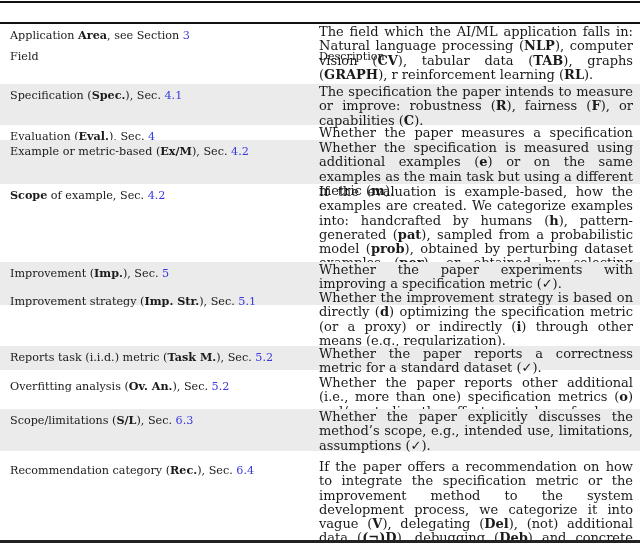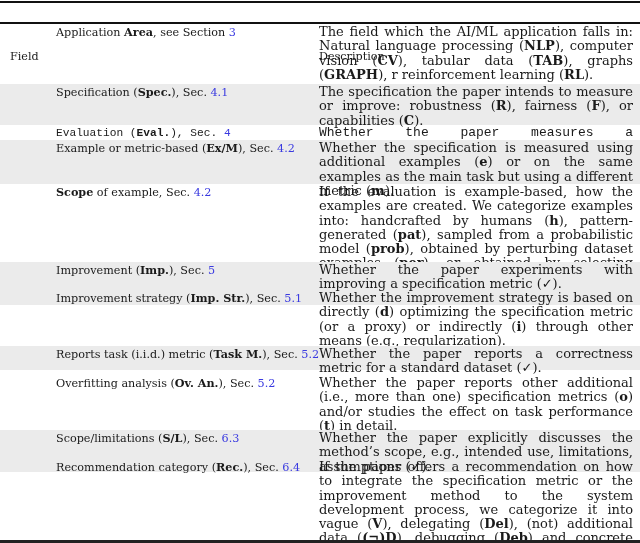--- a/index.html
+++ b/index.html
@@ -3,21 +3,21 @@
 <meta charset="utf-8">
 <style>
   html, body { margin: 0; padding: 0; background: #ffffff; }
   body { width: 640px; height: 543px; overflow: hidden; font-family: "DejaVu Serif", "Liberation Serif", serif; color: #1a1a1a; }
   .tbl { position: absolute; left: 0; top: 0; width: 640px; }
   .rule-top { position: absolute; left: 0; top: 1px; width: 640px; height: 2px; background: #111; }
   .rule-mid { position: absolute; left: 0; top: 22px; width: 640px; height: 2px; background: #111; }
   .rule-bot { position: absolute; left: 0; top: 540px; width: 640px; height: 3px; background: #222; }
   .row { position: absolute; left: 0; width: 640px; }
   .row.shade { background: #ebebeb; }
-  .cell-field { position: absolute; left: 10px; top: 1px; width: 300px; font-size: 11.2px; line-height: 15px; white-space: nowrap; margin-left: 46px; }
+  .cell-field { position: absolute; left: 10px; top: 1px; width: 300px; font-size: 11.2px; line-height: 21px; white-space: nowrap; }
   .cell-desc { position: absolute; left: 319px; top: 1px; width: 314px; font-size: 13px; line-height: 14.3px; text-align: justify; }
   .hdr { position: absolute; top: 6px; font-size: 11.2px; line-height: 14px; margin-top: 44px; }
   .ref { color: #3a3ae0; }
   b { font-weight: bold; }
 </style>
 </head>
 <body>
 
 <div class="tbl">
   <div class="rule-top"></div>
@@ -27,21 +27,21 @@
 
   <div id="rows">
       <div class="row" style="top: 24px; height: 60px;">
         <div class="cell-field"><span>Application </span><b>Area</b><span>, see Section </span><a class="ref">3</a></div>
         <div class="cell-desc">The field which the AI/ML application falls in: Natural language processing (<b>NLP</b>), computer vision (<b>CV</b>), tabular data (<b>TAB</b>), graphs (<b>GRAPH</b>), r reinforcement learning (<b>RL</b>).</div>
       </div>
       <div class="row shade" style="top: 84px; height: 41px;">
         <div class="cell-field"><span>Specification (</span><b>Spec.</b><span>), Sec. </span><a class="ref">4.1</a></div>
         <div class="cell-desc">The specification the paper intends to measure or improve: robustness (<b>R</b>), fairness (<b>F</b>), or capabilities (<b>C</b>).</div>
       </div>
-      <div class="row" style="top: 125px; height: 15px; font-family: Liberation Mono, monospace;">
+      <div class="row" style="top: 125px; height: 15px;">
         <div class="cell-field"><span>Evaluation (</span><b>Eval.</b><span>), Sec. </span><a class="ref">4</a></div>
         <div class="cell-desc">Whether the paper measures a specification (✓).</div>
       </div>
       <div class="row shade" style="top: 140px; height: 44px;">
         <div class="cell-field"><span>Example or metric-based (</span><b>Ex/M</b><span>), Sec. </span><a class="ref">4.2</a></div>
         <div class="cell-desc">Whether the specification is measured using additional examples (<b>e</b>) or on the same examples as the main task but using a different metric (<b>m</b>).</div>
       </div>
       <div class="row" style="top: 184px; height: 78px;">
         <div class="cell-field"><span></span><b>Scope</b><span> of example, Sec. </span><a class="ref">4.2</a></div>
         <div class="cell-desc">If the evaluation is example-based, how the examples are created. We categorize examples into: handcrafted by humans (<b>h</b>), pattern-generated (<b>pat</b>), sampled from a probabilistic model (<b>prob</b>), obtained by perturbing dataset examples (<b>per</b>), or obtained by selecting dataset examples (<b>s</b>).</div>
@@ -55,21 +55,21 @@
         <div class="cell-desc">Whether the improvement strategy is based on directly (<b>d</b>) optimizing the specification metric (or a proxy) or indirectly (<b>i</b>) through other means (e.g., regularization).</div>
       </div>
       <div class="row shade" style="top: 346px; height: 24px;">
         <div class="cell-field"><span>Reports task (i.i.d.) metric (</span><b>Task M.</b><span>), Sec. </span><a class="ref">5.2</a></div>
         <div class="cell-desc">Whether the paper reports a correctness metric for a standard dataset (✓).</div>
       </div>
       <div class="row" style="top: 375px; height: 50px;">
         <div class="cell-field"><span>Overfitting analysis (</span><b>Ov. An.</b><span>), Sec. </span><a class="ref">5.2</a></div>
         <div class="cell-desc">Whether the paper reports other additional (i.e., more than one) specification metrics (<b>o</b>) and/or studies the effect on task performance (<b>t</b>) in detail.</div>
       </div>
-      <div class="row shade" style="top: 430px; height: 42px;">
+      <div class="row shade" style="top: 409px; height: 42px;">
         <div class="cell-field"><span>Scope/limitations (</span><b>S/L</b><span>), Sec. </span><a class="ref">6.3</a></div>
         <div class="cell-desc">Whether the paper explicitly discusses the method’s scope, e.g., intended use, limitations, assumptions (✓).</div>
       </div>
       <div class="row" style="top: 459px; height: 81px;">
         <div class="cell-field"><span>Recommendation category (</span><b>Rec.</b><span>), Sec. </span><a class="ref">6.4</a></div>
         <div class="cell-desc">If the paper offers a recommendation on how to integrate the specification metric or the improvement method to the system development process, we categorize it into vague (<b>V</b>), delegating (<b>Del</b>), (not) additional data (<b>(¬)D</b>), debugging (<b>Deb</b>) and concrete (<b>C</b>).</div>
       </div>
     </div>
 
   <div class="rule-bot"></div>

